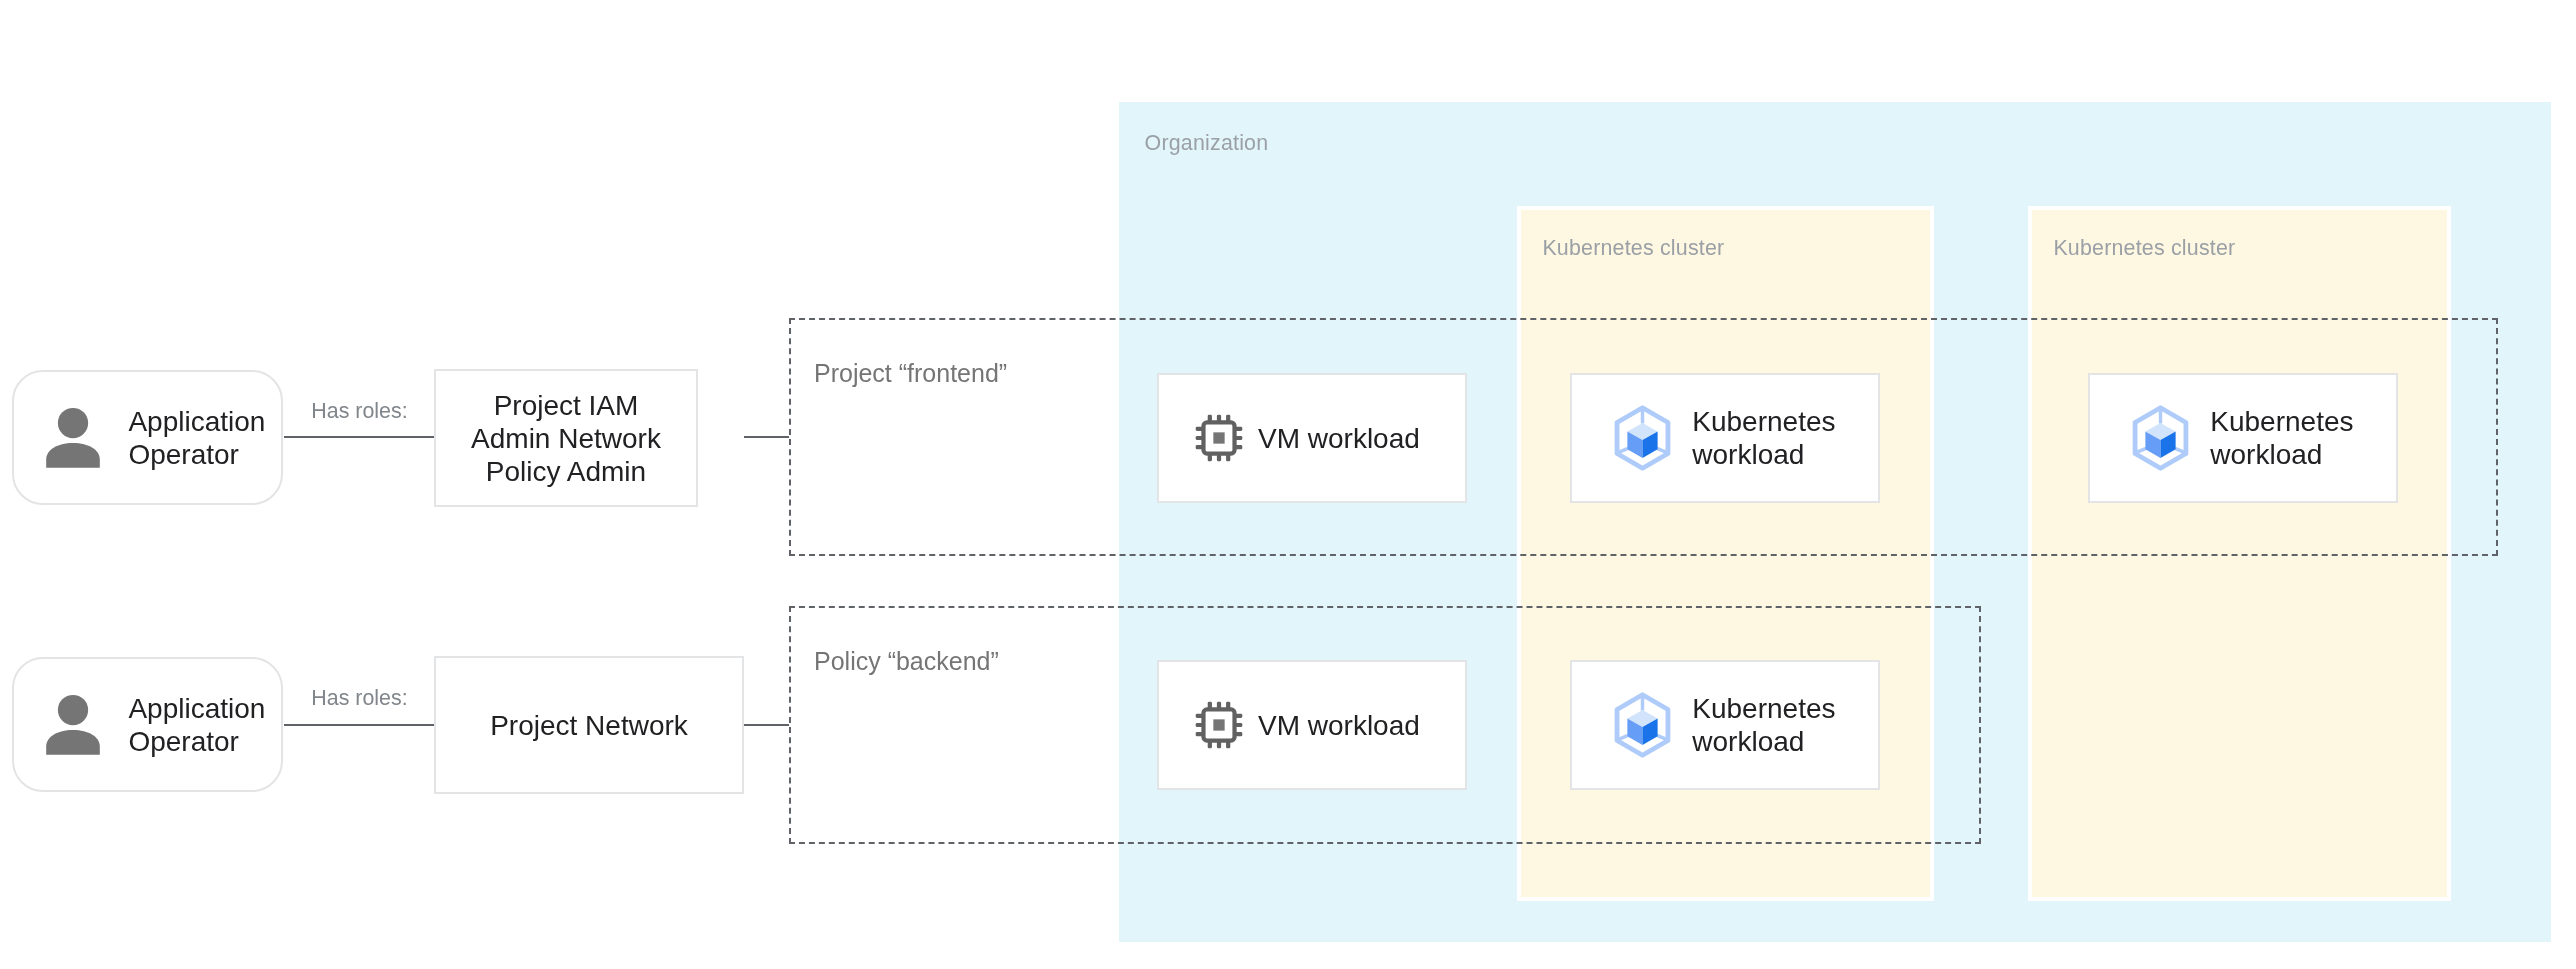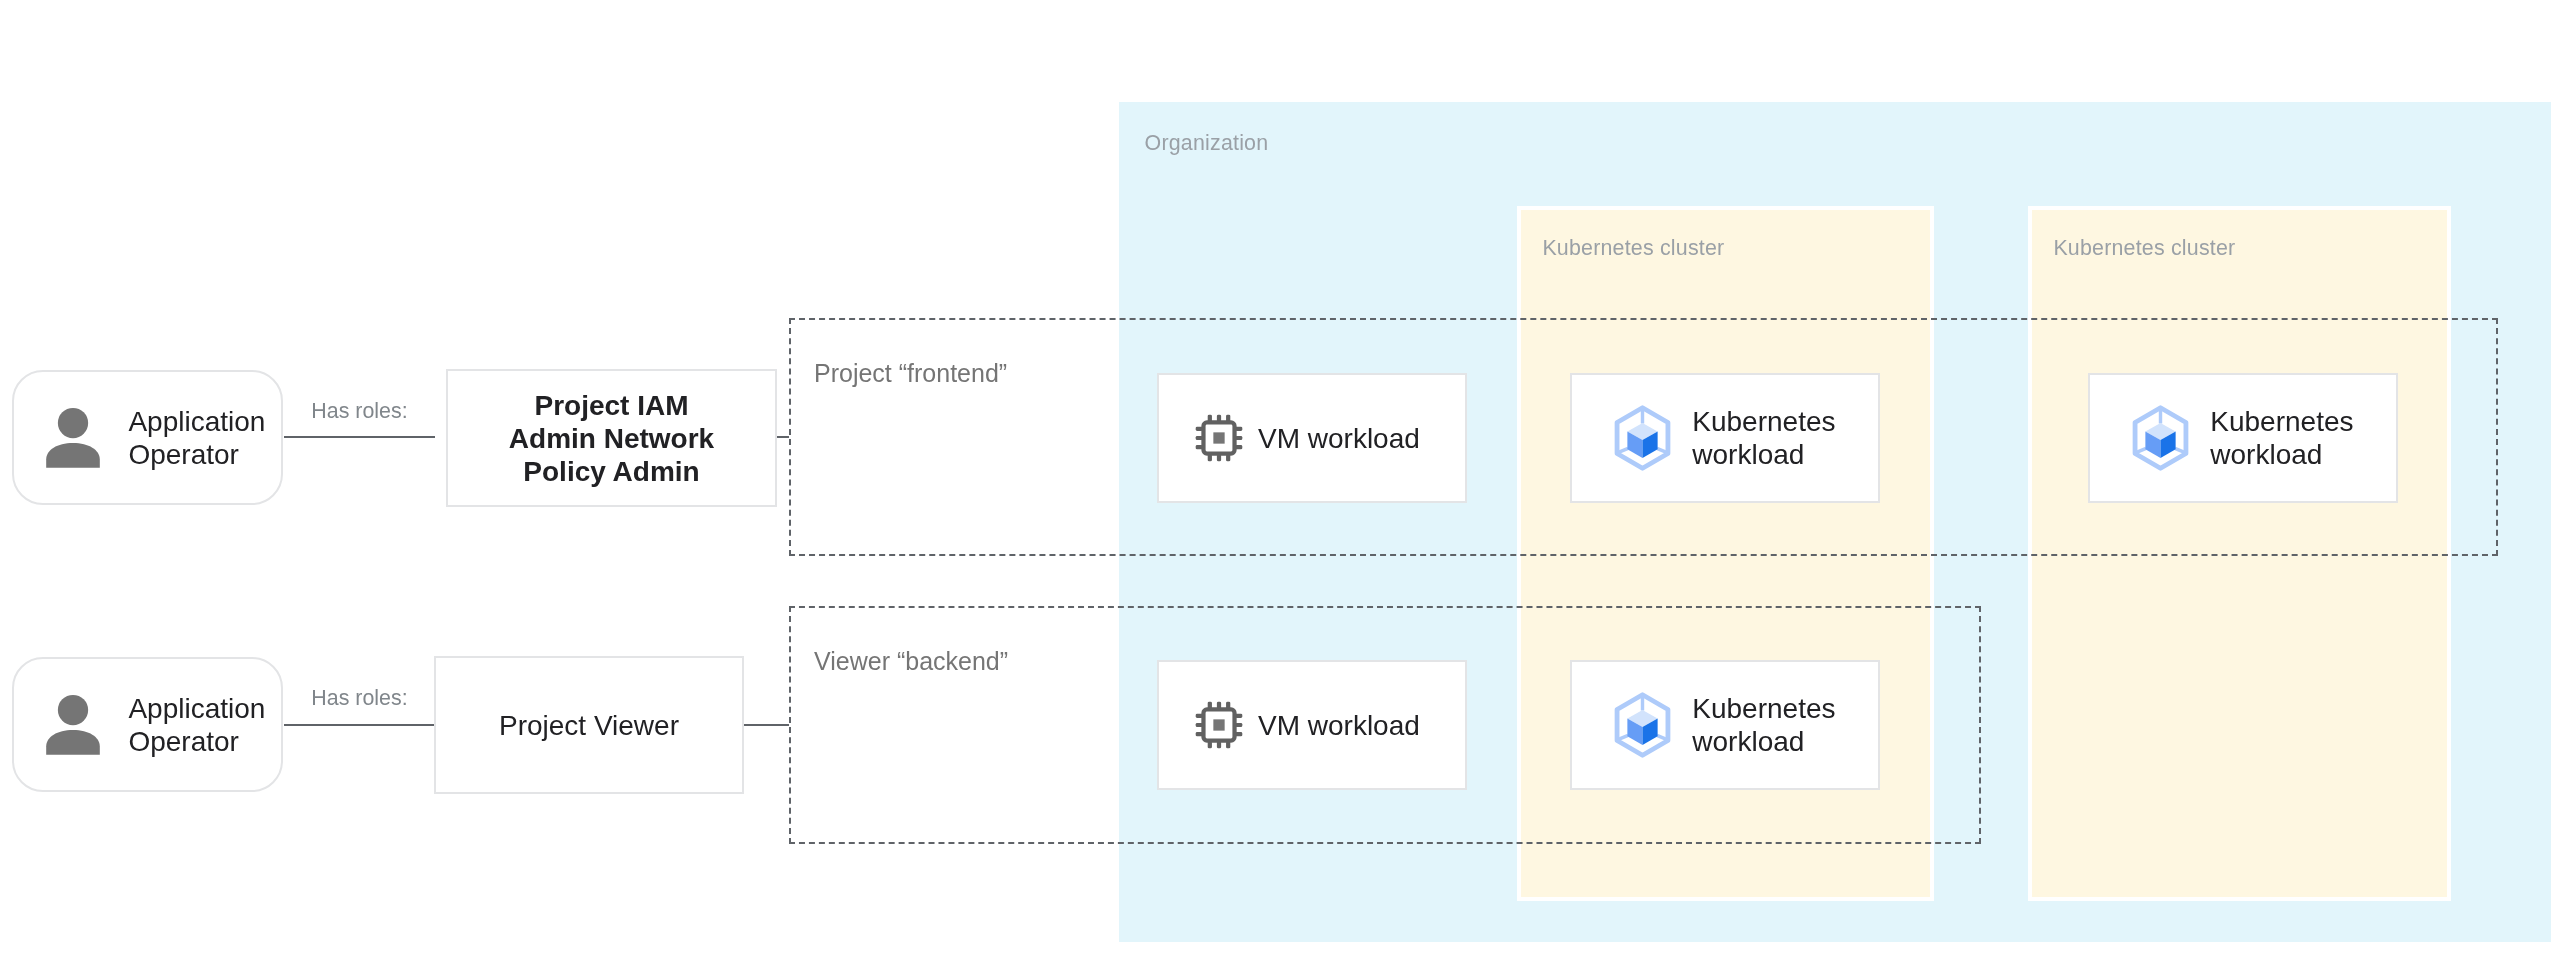--- a/index.html
+++ b/index.html
@@ -101,21 +101,21 @@
     <div class="zone-label" style="left:21.4px; top:26px;">Kubernetes cluster</div>
   </div>
   <div class="cluster" style="left:2028px; top:206px; width:423px; height:695px;">
     <div class="zone-label" style="left:21.4px; top:26px;">Kubernetes cluster</div>
   </div>
 
   <div class="boundary" style="left:789px; top:318px; width:1709px; height:238px;">
     <div class="boundary-label" style="left:23px; top:39px;">Project “frontend”</div>
   </div>
   <div class="boundary" style="left:789px; top:606px; width:1192px; height:238px;">
-    <div class="boundary-label" style="left:23px; top:39px;">Viewer “backend”</div>
+    <div class="boundary-label" style="left:23px; top:39px;">Policy “backend”</div>
   </div>
 
   <div class="connector" style="left:284px; top:436px; width:151px;"></div>
   <div class="connector" style="left:744px; top:436px; width:45px;"></div>
   <div class="connector" style="left:284px; top:724px; width:151px;"></div>
   <div class="connector" style="left:744px; top:724px; width:45px;"></div>
 
   <div class="edge-label" style="left:284px; top:399px; width:151px;">Has roles:</div>
   <div class="edge-label" style="left:284px; top:686px; width:151px;">Has roles:</div>
 
@@ -133,27 +133,27 @@
     <span class="icon">
       <svg width="66" height="61" viewBox="0 0 96 88" aria-hidden="true">
         <circle cx="48" cy="23" r="22" fill="var(--person-icon)"></circle>
         <path d="M48 52 C 25 52 9 62 9 76 L 9 88 L 87 88 L 87 76 C 87 62 71 52 48 52 Z" fill="var(--person-icon)"></path>
       </svg>
     </span>
     <span class="card-label">Application
 Operator</span>
   </div>
 
-  <div class="card centered" style="left:446px; top:369px; width:331px; height:138px;font-weight:bold;">
+  <div class="card centered" style="left:434px; top:369px; width:264px; height:138px;">
     <span class="card-label">Project IAM
 Admin Network
 Policy Admin</span>
   </div>
   <div class="card centered" style="left:434px; top:656px; width:310px; height:138px;">
-    <span class="card-label">Project Viewer</span>
+    <span class="card-label">Project Network</span>
   </div>
 
   <div class="card vm" style="left:1157px; top:373px; width:310px; height:130px;">
     <span class="icon">
       <svg width="48" height="48" viewBox="0 0 68 68" aria-hidden="true">
         <g fill="var(--chip-icon)">
           <rect x="18" y="1" width="6" height="10" rx="2"></rect>
             <rect x="31" y="1" width="6" height="10" rx="2"></rect>
             <rect x="44" y="1" width="6" height="10" rx="2"></rect>
           <rect x="18" y="57" width="6" height="10" rx="2"></rect>

